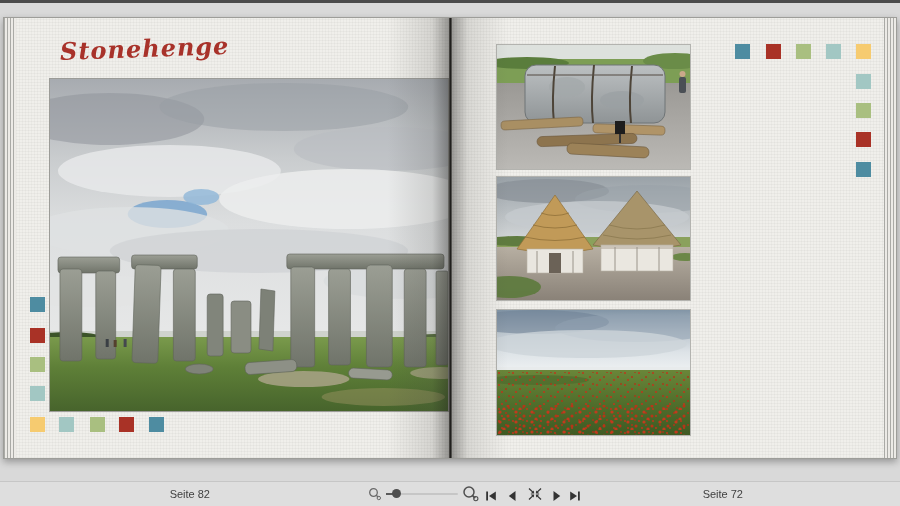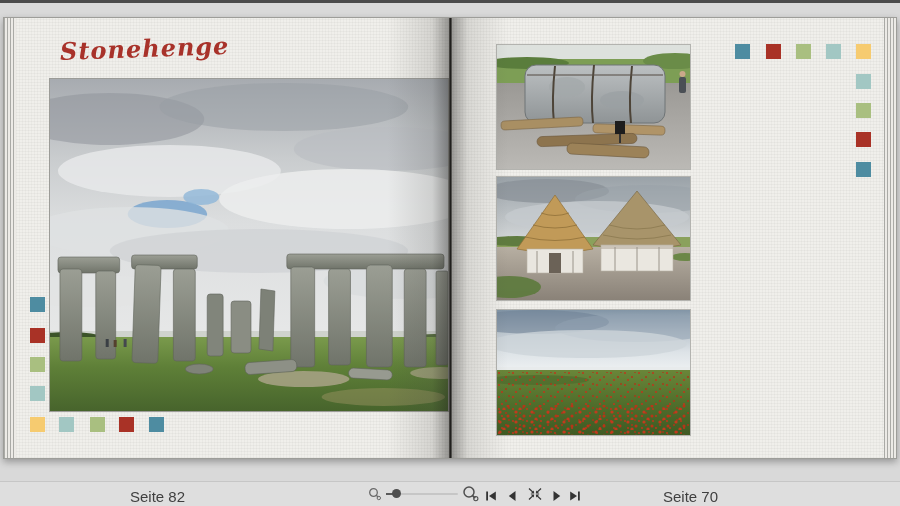--- a/index.html
+++ b/index.html
@@ -23,21 +23,21 @@
   .title{position:absolute;left:56px;top:16px;margin:0;font-family:"DejaVu Serif",serif;font-style:italic;font-weight:bold;font-size:24px;letter-spacing:1px;transform:rotate(-2deg);}
   .photo{position:absolute;border:1px solid #9c9c98;background:#dcdcdc;overflow:hidden;}
   .photo svg{display:block;}
   .main-photo{left:45px;top:60px;width:398px;height:332px;}
   .rp1{left:492px;top:26px;width:193px;height:124px;border-color:#b3b3af;}
   .rp2{left:492px;top:158px;width:193px;height:123px;border-color:#b3b3af;}
   .rp3{left:492px;top:291px;width:193px;height:125px;border-color:#b3b3af;}
   .sw{position:absolute;width:15px;height:15px;}
   
   .toolbar{position:absolute;left:0;top:481px;width:900px;height:25px;background:#dedede;border-top:1px solid #c6c6c6;}
-  .pg-label{position:absolute;top:488px;width:80px;text-align:left;font-size:15px;color:#3f3f3f;}
+  .pg-label{position:absolute;top:488px;width:80px;text-align:right;font-size:11px;color:#3f3f3f;}
   .lbl-l{left:130px;} .lbl-r{left:663px;}
   .ctl{position:absolute;cursor:pointer;}
   .slider-track{position:absolute;left:386px;top:493px;width:72px;height:2px;background:#c6c6c6;border-radius:1px;}
   .slider-fill{position:absolute;left:386px;top:493px;width:10px;height:2px;background:#5a5a5a;}
   .slider-handle{position:absolute;left:392px;top:489px;width:9px;height:9px;border-radius:50%;background:#4e4e4e;}
 </style>
 </head>
 <body>
 
 <div class="topbar"></div>
@@ -255,21 +255,21 @@
 
     <div class="shade shade-r"></div>
   </div>
 
   <div class="gutter"></div>
 </div>
 
 <div class="toolbar"></div>
 
 <span class="pg-label lbl-l">Seite 82</span>
-<span class="pg-label lbl-r">Seite 70</span>
+<span class="pg-label lbl-r">Seite 72</span>
 
 <div class="ctl" style="left:368px;top:487px;">
   <svg width="14" height="14" viewBox="0 0 14 14">
     <circle cx="5.5" cy="5.5" r="3.8" fill="none" stroke="#6a6a6a" stroke-width="1.3"></circle>
     <line x1="8.3" y1="8.3" x2="10.3" y2="10.3" stroke="#6a6a6a" stroke-width="1.3"></line>
     <circle cx="10.8" cy="11" r="1.7" fill="none" stroke="#6a6a6a" stroke-width="1"></circle>
   </svg>
 </div>
 <div class="slider-track"></div>
 <div class="slider-fill"></div>

